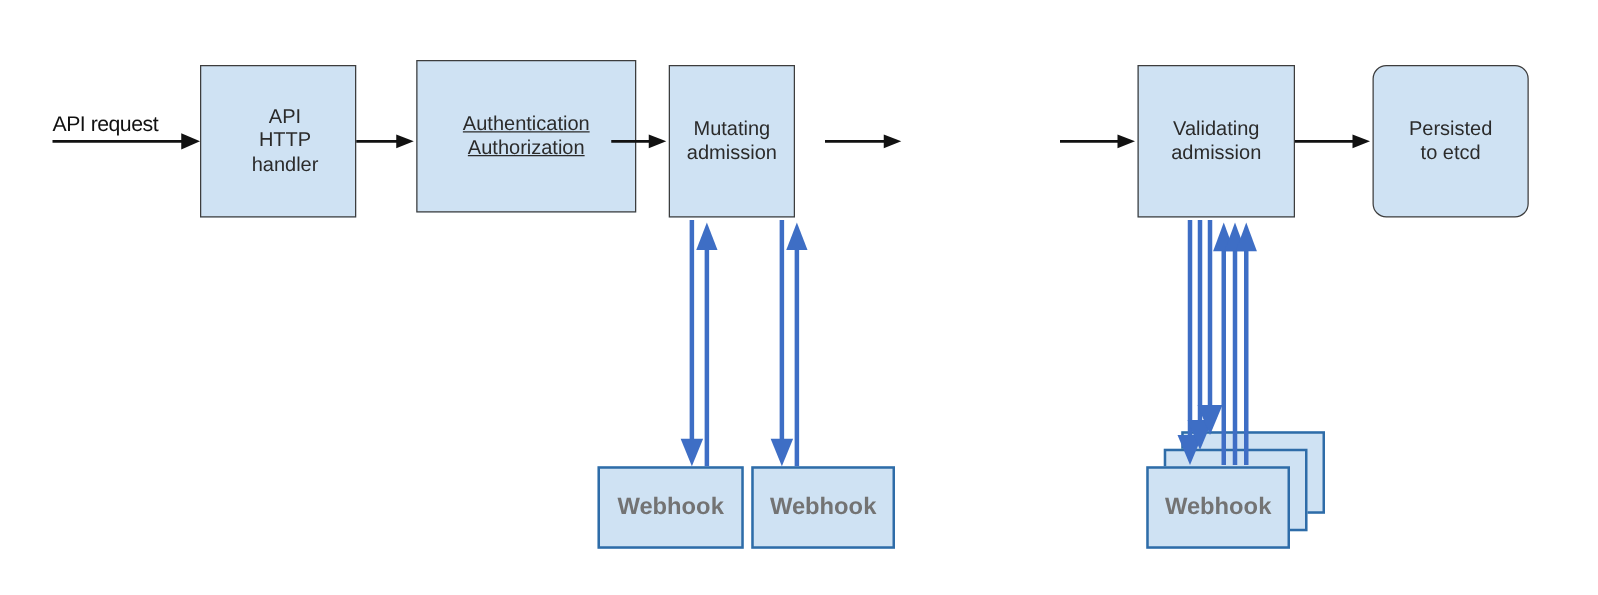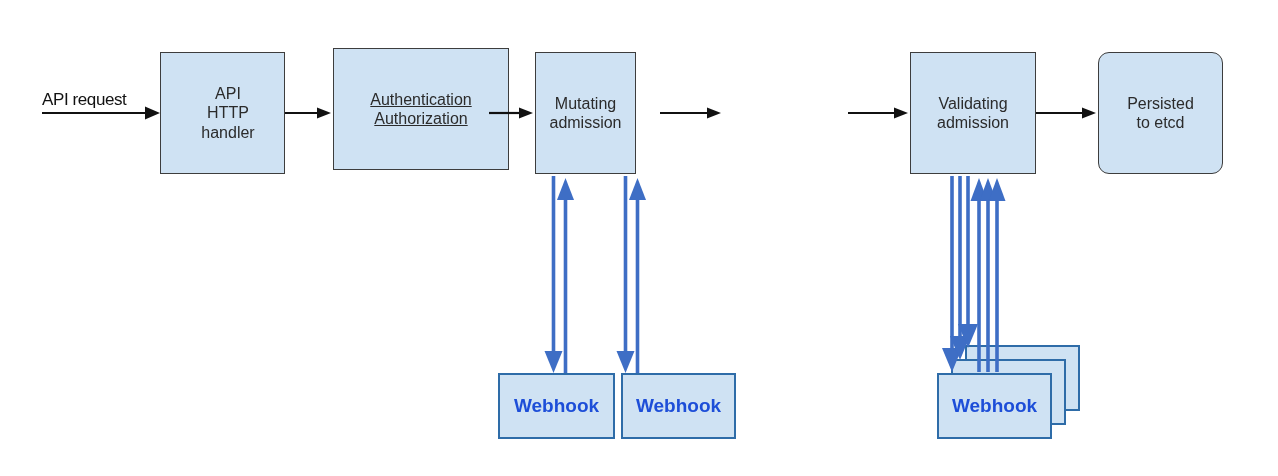--- a/index.html
+++ b/index.html
@@ -16,23 +16,22 @@
     text-align:center;
   }
   .stage {
     border:1.8px solid var(--stage-border, #3d3d3d);
     color:var(--text, #2b2b2b);
     font-size:16px; line-height:19.5px;
     white-space:pre-line; z-index:1;
   }
   .webhook {
     border:2.4px solid var(--webhook-border, #2e6ca8);
-    color:#1d4ed8; font-size:19px; font-weight:600;
+    color:#737373; font-size:19px; font-weight:600;
     white-space:pre-line;
-    margin-left:20px;
   }
   .api-label {
     position:absolute; left:42px; top:88px; width:120px;
     font-size:17px; line-height:24px; letter-spacing:-0.4px;
     color:var(--arrow-black, #111111); z-index:2; white-space:nowrap;
   }
   svg.arrows {
     position:absolute; left:0; top:0; width:1278px; height:476px;
     z-index:10; pointer-events:none;
   }

